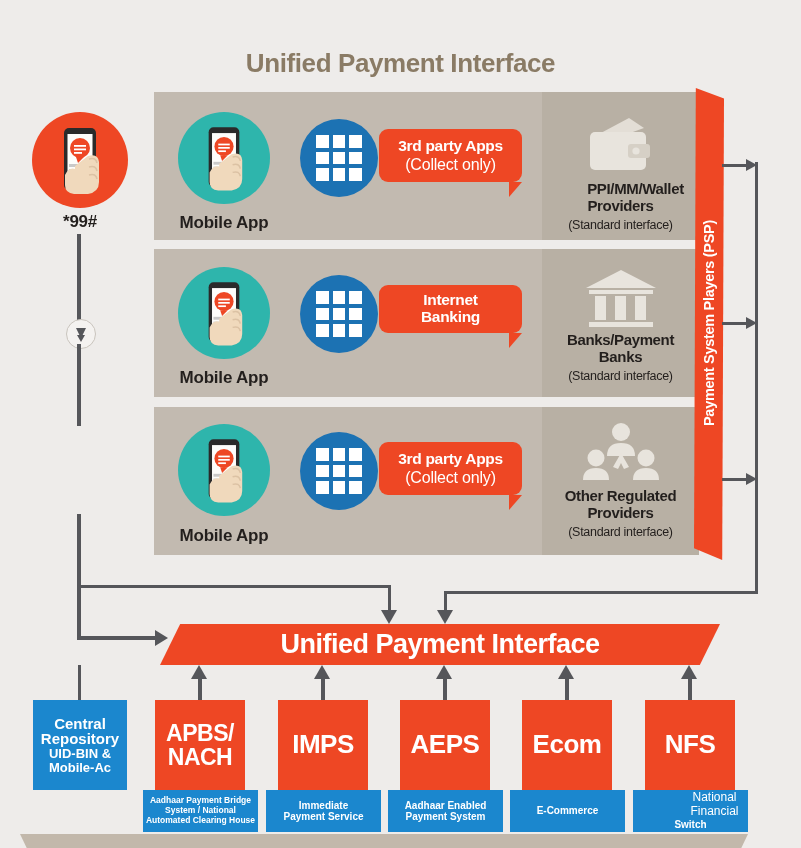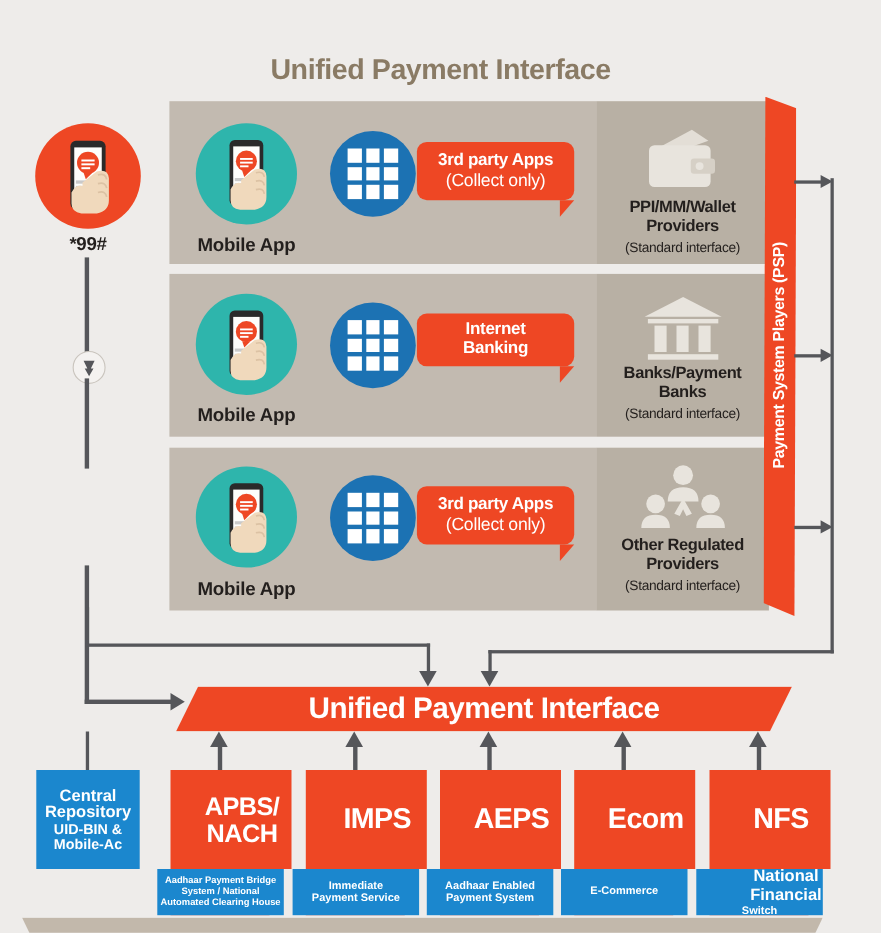--- a/index.html
+++ b/index.html
@@ -91,21 +91,21 @@
   }
   #upi-banner span{
     color:#fff;font-size:27px;font-weight:bold;letter-spacing:-0.5px;
   }
 
   
   .svc-top{
     display:flex;align-items:center;justify-content:center;text-align:center;
     color:#fff;line-height:1.05;
   }
-  .svc-top.red{background:#ee4724;padding-left:20px;}
+  .svc-top.red{background:#ee4724;}
   .svc-top.blue{background:#1b87ce;}
   .svc-band{
     background:#1b87ce;color:#fff;text-align:center;
     display:flex;align-items:center;justify-content:center;
     line-height:1.15;
   }
   .svc-shadow{background:#d8402a;}
 
   
   #base-bar{
@@ -210,21 +210,21 @@
   </div>
 
   <div class="abs" style="left:582px;top:70px;">
     <svg width="78" height="62" viewBox="0 0 78 62">
       <polygon points="17,20 47,4 62,14 34,24" fill="#e3ded6"></polygon>
       <rect x="8" y="18" width="56" height="38" rx="5" fill="#e8e4dd"></rect>
       <rect x="46" y="30" width="22" height="14" rx="3" fill="#d6d0c6"></rect>
       <circle cx="54" cy="37" r="3.6" fill="#e8e4dd"></circle>
     </svg>
   </div>
-  <div class="abs prov-title" style="left:542px;top:137px;width:157px;">PPI/MM/Wallet</div>
+  <div class="abs prov-title" style="left:557px;top:137px;width:157px;">PPI/MM/Wallet</div>
   <div class="abs prov-title" style="left:542px;top:154px;width:157px;">Providers</div>
   <div class="abs prov-sub" style="left:542px;top:172px;width:157px;">(Standard interface)</div>
 
   <div class="abs row-panel row-left" style="left:154px;top:205px;width:388px;height:148px;"></div>
   <div class="abs row-panel row-right" style="left:542px;top:205px;width:157px;height:148px;"></div>
 
   <div class="abs circle-teal" style="left:178px;top:223px;width:92px;height:92px;">
     <svg width="92" height="92" viewBox="0 0 96 96">
       <rect x="32" y="16" width="32" height="62" rx="5" fill="#2a2a2a"></rect>
       <rect x="35.5" y="22" width="25" height="44" fill="#fdfdfb"></rect>
@@ -435,21 +435,21 @@
   </div>
 
   <div class="abs ln" style="left:688px;top:633px;width:4px;height:25px;"></div>
   <div class="abs" style="left:681px;top:621px;width:0;height:0;border-bottom:14px solid #55565a;border-left:8.5px solid transparent;border-right:8.5px solid transparent;"></div>
   <div class="abs svc-shadow" style="left:645px;top:746px;width:90px;height:42px;"></div>
   <div class="abs svc-top red" style="left:645px;top:656px;width:90px;height:90px;">
     <div style="font-size:26px;font-weight:bold;letter-spacing:-0.5px;">NFS</div>
   </div>
   <div class="abs svc-band" style="left:633px;top:746px;width:115px;height:42px;">
     <div>
-      <div style="font-size:15px;font-weight:bold;padding-left:48px;">National Financial</div>
+      <div style="font-size:12px;font-weight:normal;padding-left:48px;">National Financial</div>
       <div style="font-size:10px;font-weight:bold;">Switch</div>
     </div>
   </div>
 
   <div class="abs" id="base-bar" style="left:20px;top:790px;width:728px;height:38px;"></div>
   <div class="npci-letter" style="left:244px;top:801px;">N</div>
   <div class="npci-letter" style="left:336px;top:801px;">P</div>
   <div class="npci-letter" style="left:427px;top:801px;">C</div>
   <div class="npci-letter" style="left:518px;top:801px;">I</div>
 

